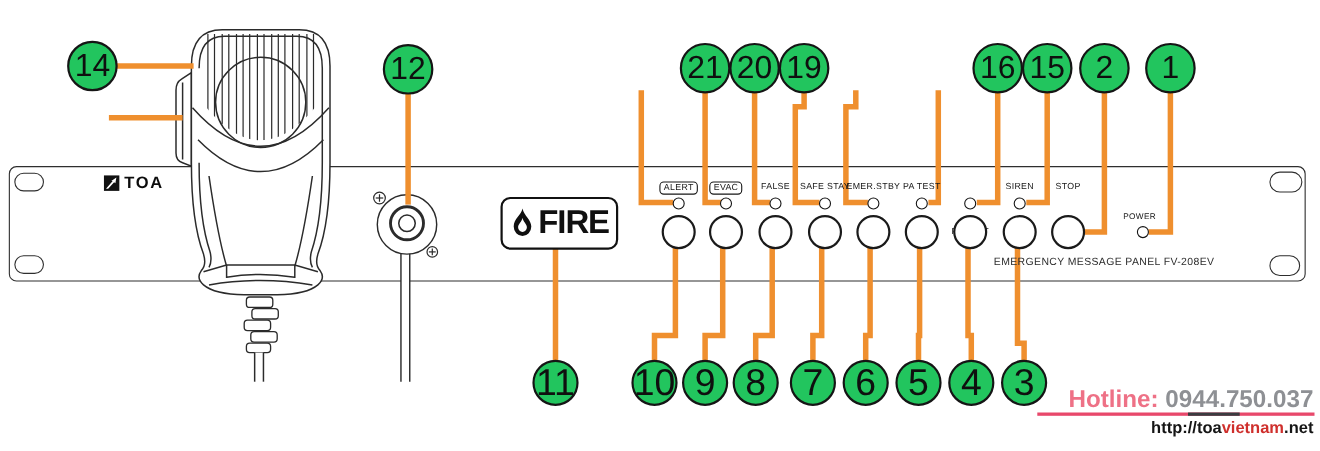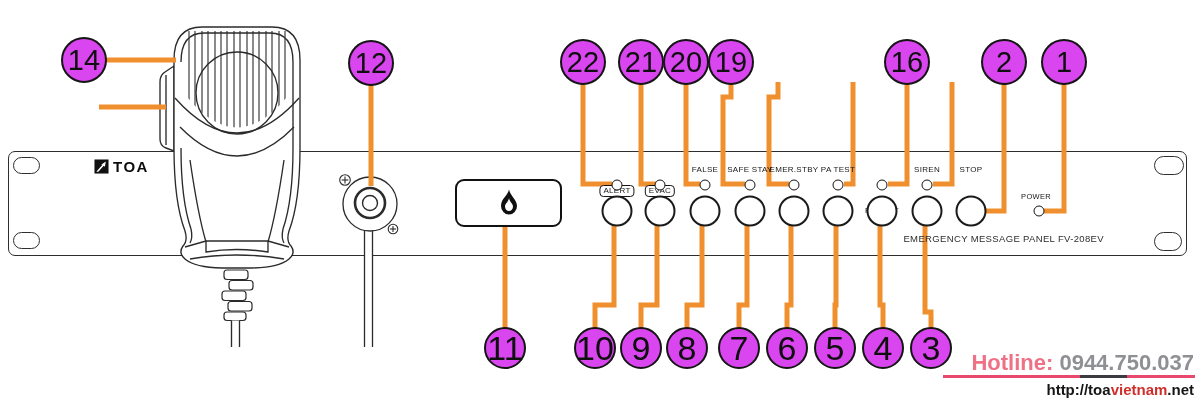--- a/index.html
+++ b/index.html
@@ -5,26 +5,26 @@
   html,body{margin:0;padding:0;background:#fff;}
   .stage{position:relative;width:1200px;height:410px;background:#fff;overflow:hidden;
          font-family:"Liberation Sans",sans-serif;color:#111;}
   .abs{position:absolute;}
   .panel{left:8px;top:151px;width:1177px;height:103px;border:1.6px solid #2e2e2e;border-radius:7px;}
   .slot{border:1.4px solid #2e2e2e;border-radius:999px;background:#fff;}
   .toa-logo{left:94px;top:158px;display:flex;align-items:center;gap:4px;}
   .toa-text{font-size:15px;font-weight:700;letter-spacing:1.5px;color:#0c0c0c;}
   .chan-label{top:165px;transform:translateX(-50%);font-size:8px;letter-spacing:.3px;
               white-space:nowrap;color:#161616;line-height:10px;}
-  .chan-label.boxed{border:1.1px solid #161616;border-radius:4px;padding:0 3px;background:#fff;margin-top:20px;}
+  .chan-label.boxed{border:1.1px solid #161616;border-radius:4px;padding:0 3px;background:#fff;}
   .led{width:9px;height:9px;border:1.6px solid #141414;border-radius:50%;background:#fff;
        transform:translate(-50%,-50%);}
   .pbtn{width:27px;height:27px;border:2.4px solid #1a1a1a;border-radius:50%;background:#fff;
         transform:translate(-50%,-50%);box-shadow:0 0 0 1px #fcfcfc inset;}
-  .callout{border:2.5px solid #151515;border-radius:50%;background:#d946ef;color:#0f0f0f;
+  .callout{border:2.5px solid #151515;border-radius:50%;background:#22c55e;color:#0f0f0f;
            display:flex;align-items:center;justify-content:center;line-height:1;
            transform:translate(-50%,-50%);}
   .callout.big{width:42px;height:42px;font-size:29px;}
   .callout.small{width:38px;height:38px;font-size:34px;}
   .fire{left:455px;top:179px;width:103px;height:44px;border:2.6px solid #111;border-radius:9px;
         background:#fff;display:flex;align-items:center;justify-content:center;gap:2px;}
   .fire-text{font-size:30px;font-weight:800;letter-spacing:-1px;color:#101010;}
   .model{top:233px;right:96px;font-size:9.5px;letter-spacing:.35px;color:#2d2d2d;white-space:nowrap;}
   .power-label{top:192px;transform:translateX(-50%);font-size:7.5px;letter-spacing:.3px;color:#161616;}
   .hotline{top:350px;right:6px;font-size:22px;font-weight:700;white-space:nowrap;letter-spacing:0;}
@@ -155,20 +155,21 @@
         <polyline points="880,220 880,305 883,305 883,330"></polyline>
         <polyline points="925,220 925,312 931,312 931,330"></polyline>
       </g>
   </svg>
 
   <div class="abs fire">
     <svg width="24" height="28" viewBox="0 0 24 28">
       <path d="M12,0.5 C11,6.5 4,9.5 4,17 a8,8.6 0 0 0 16,0 C20,10.5 13.5,7.5 12,0.5 Z" fill="#101010"></path>
       <path d="M12,9 c-0.6,4 -4,5.5 -4,8.6 a4,4.3 0 0 0 8,0 c0,-3.1 -3.4,-4.6 -4,-8.6 Z" fill="#fff"></path>
     </svg>
+    <span class="fire-text">FIRE</span>
   </div>
 
   <div class="abs model">EMERGENCY MESSAGE PANEL FV-208EV</div>
   <div class="abs power-label" style="left:1036px;">POWER</div>
 
   <div class="abs hotline">
     <span style="color: rgb(238, 113, 134);">Hotline:</span><span style="color: rgb(142, 144, 148);"> 0944.750.037</span>
   </div>
   <div class="abs rule" style="background: rgb(232, 72, 107);"></div>
   <div class="abs rule-dark" style="background: rgb(58, 60, 64);"></div>
@@ -208,18 +209,18 @@
     <div class="abs callout small" style="left: 883px; top: 348px;">4</div>
     <div class="abs callout small" style="left: 835px; top: 348px;">5</div>
     <div class="abs callout small" style="left: 787px; top: 348px;">6</div>
     <div class="abs callout small" style="left: 739px; top: 348px;">7</div>
     <div class="abs callout small" style="left: 687px; top: 348px;">8</div>
     <div class="abs callout small" style="left: 641px; top: 348px;">9</div>
     <div class="abs callout small" style="left: 595px; top: 348px;">10</div>
     <div class="abs callout small" style="left: 505px; top: 348px;">11</div>
     <div class="abs callout big" style="left: 371px; top: 63px;">12</div>
     <div class="abs callout big" style="left: 84px; top: 60px;">14</div>
+    <div class="abs callout big" style="left: 952px; top: 62px;">15</div>
     <div class="abs callout big" style="left: 907px; top: 62px;">16</div>
     <div class="abs callout big" style="left: 731px; top: 62px;">19</div>
     <div class="abs callout big" style="left: 686px; top: 62px;">20</div>
     <div class="abs callout big" style="left: 641px; top: 62px;">21</div>
-    <div class="abs callout big" style="left: 583px; top: 62px;">22</div>
   </div>
 
 </body></html>

